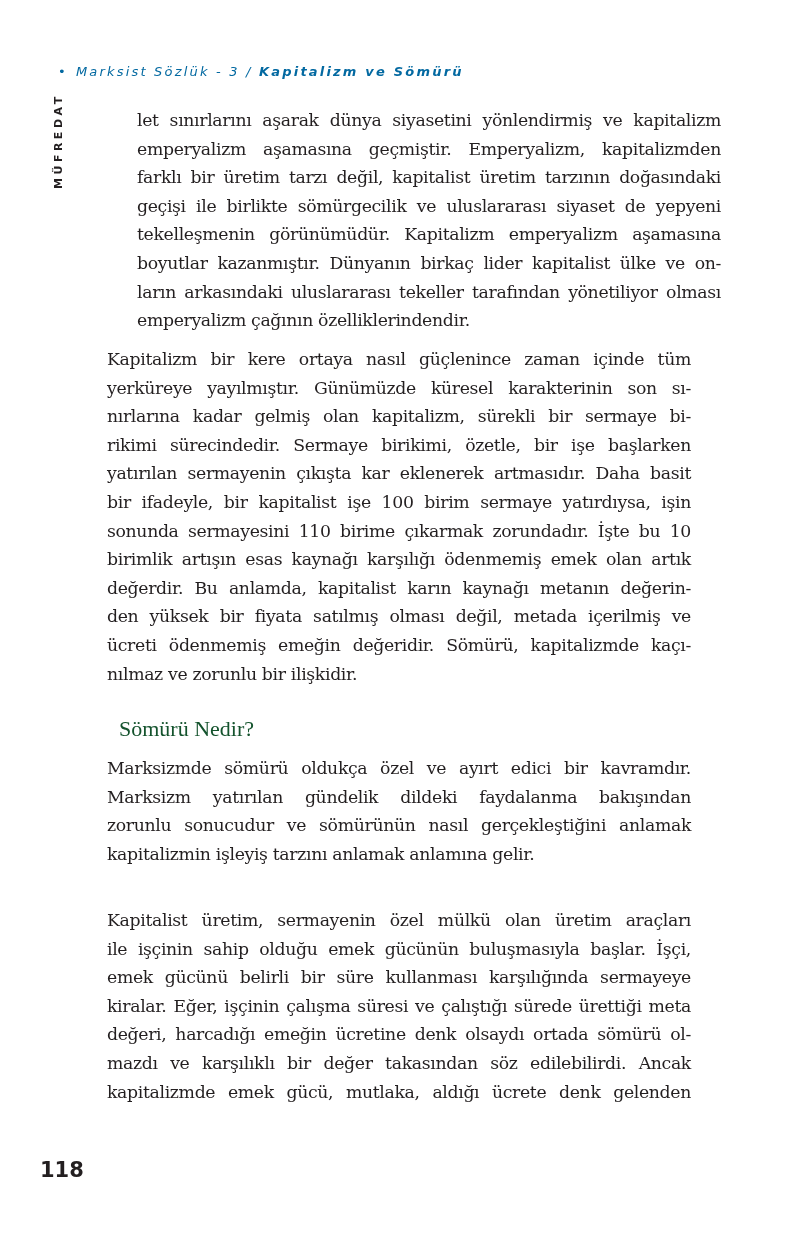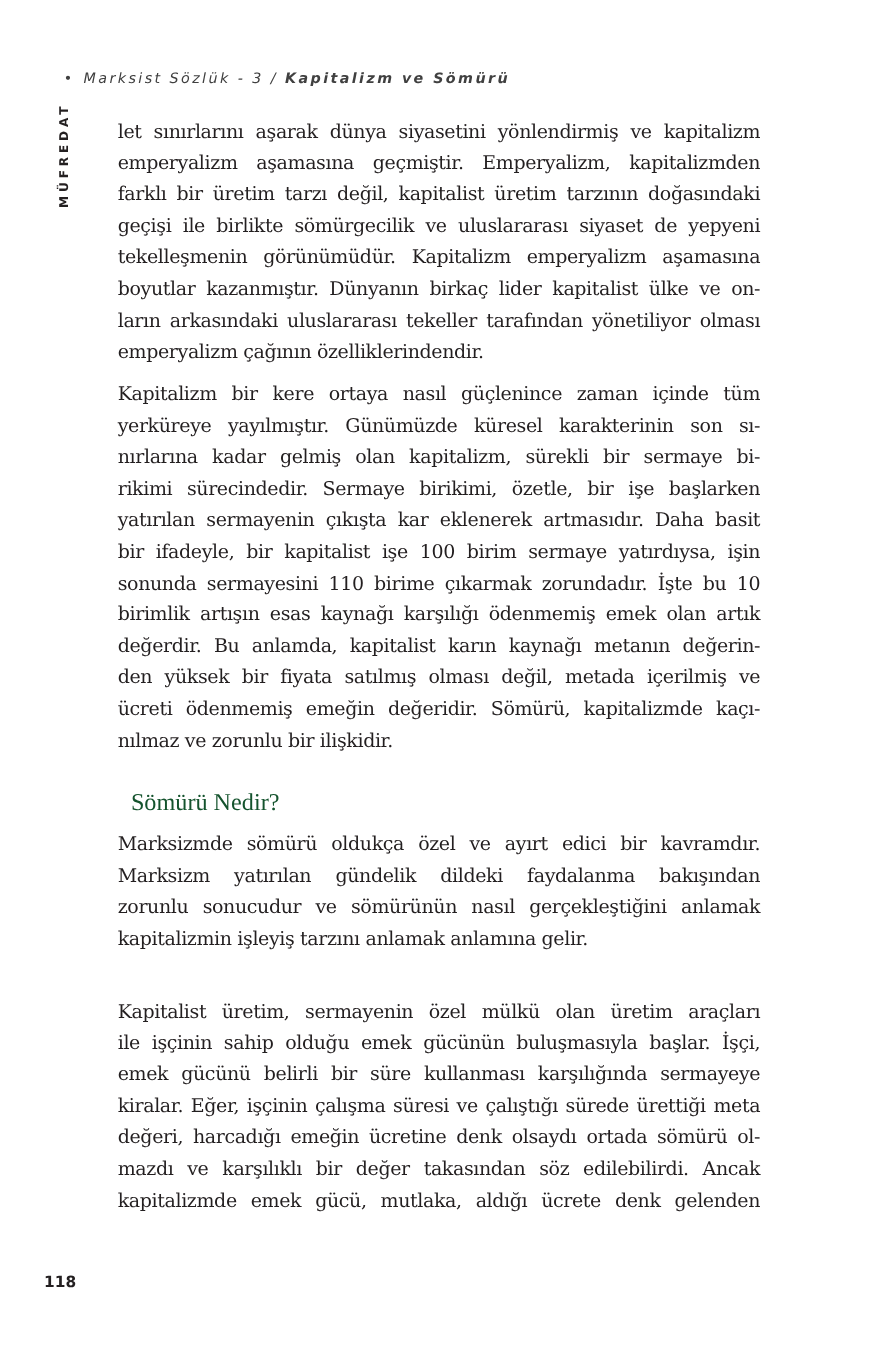--- a/index.html
+++ b/index.html
@@ -1,20 +1,20 @@
 <!DOCTYPE html>
 <html><head>
 <meta charset="utf-8">
 <style>
   html, body { margin: 0; padding: 0; background: #ffffff; }
   body { width: 798px; height: 1241px; position: relative; overflow: hidden; color: #231f20; }
   .header {
     position: absolute; left: 58px; top: 64px;
     font-family: "DejaVu Sans", sans-serif; font-style: italic;
-    font-size: 13px; letter-spacing: 2.2px; color: #404040; white-space: nowrap;
+    font-size: 13px; letter-spacing: 2.2px; color: #0369a1; white-space: nowrap;
   }
   .header .bullet { font-style: normal; margin-right: 8px; }
   .header .bold { font-weight: bold; }
   .sidebar {
     position: absolute; left: 52px; top: 189px;
     transform: rotate(-90deg); transform-origin: left top;
     font-family: "DejaVu Sans", sans-serif; font-weight: bold;
     font-size: 11px; letter-spacing: 3.5px; color: #231f20; white-space: nowrap;
   }
   .body-text {
@@ -25,33 +25,33 @@
     height: 28.6px; line-height: 28.6px; white-space: nowrap;
     text-align: justify; text-align-last: justify; letter-spacing: -0.35px;
   }
   .line.last { text-align-last: left; }
   .heading {
     position: absolute; left: 119px; top: 716px;
     font-family: Liberation Serif, serif; font-size: 22px; color: #14532d;
   }
   .page-number {
     position: absolute; left: 40px; top: 1158px;
-    font-family: "DejaVu Sans", sans-serif; font-size: 14px; font-weight: bold; color: #231f20;
+    font-family: "DejaVu Sans", sans-serif; font-size: 21px; font-weight: bold; color: #231f20;
   }
 </style>
 </head>
 <body>
 
 <div class="header">
   <span class="bullet">•</span><span>Marksist Sözlük - 3 / </span><span class="bold">Kapitalizm ve Sömürü</span>
 </div>
 
 <div class="sidebar">MÜFREDAT</div>
 
-<div class="body-text" style="top:106px;">
+<div class="body-text" style="top:106px;margin-left:30px;">
   <div class="line">let sınırlarını aşarak dünya siyasetini yönlendirmiş ve kapitalizm</div>
   <div class="line">emperyalizm aşamasına geçmiştir. Emperyalizm, kapitalizmden</div>
   <div class="line">farklı bir üretim tarzı değil, kapitalist üretim tarzının doğasındaki</div>
   <div class="line">geçişi ile birlikte sömürgecilik ve uluslararası siyaset de yepyeni</div>
   <div class="line">tekelleşmenin görünümüdür. Kapitalizm emperyalizm aşamasına</div>
   <div class="line">boyutlar kazanmıştır. Dünyanın birkaç lider kapitalist ülke ve on-</div>
   <div class="line">ların arkasındaki uluslararası tekeller tarafından yönetiliyor olması</div>
   <div class="line last">emperyalizm çağının özelliklerindendir.</div>
 </div>
 

